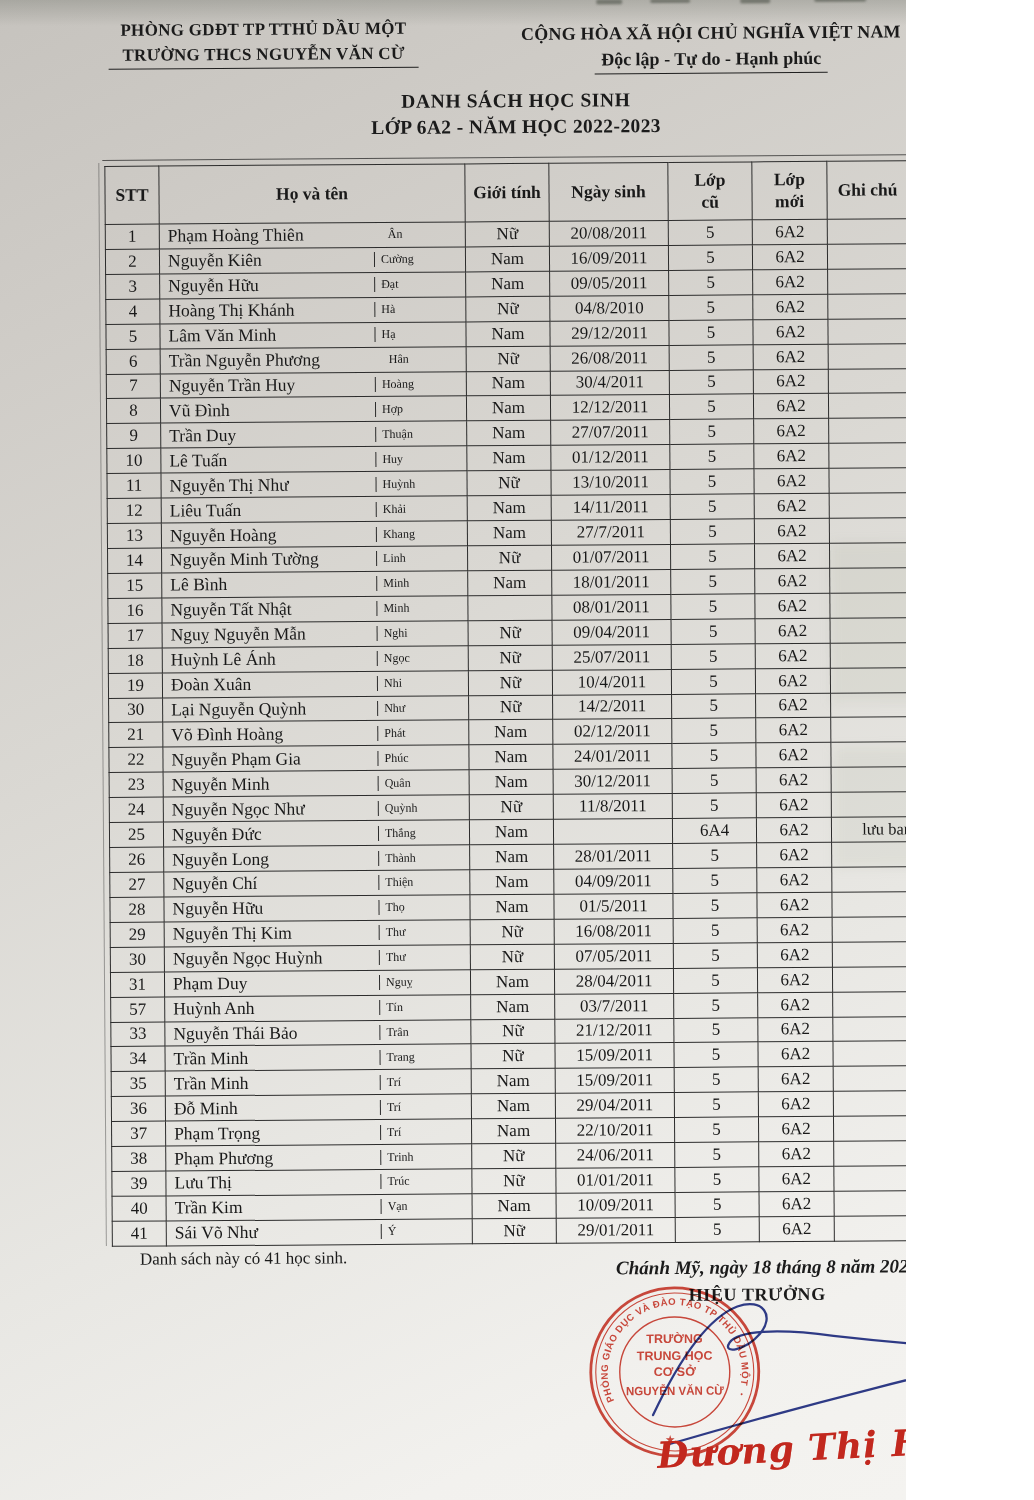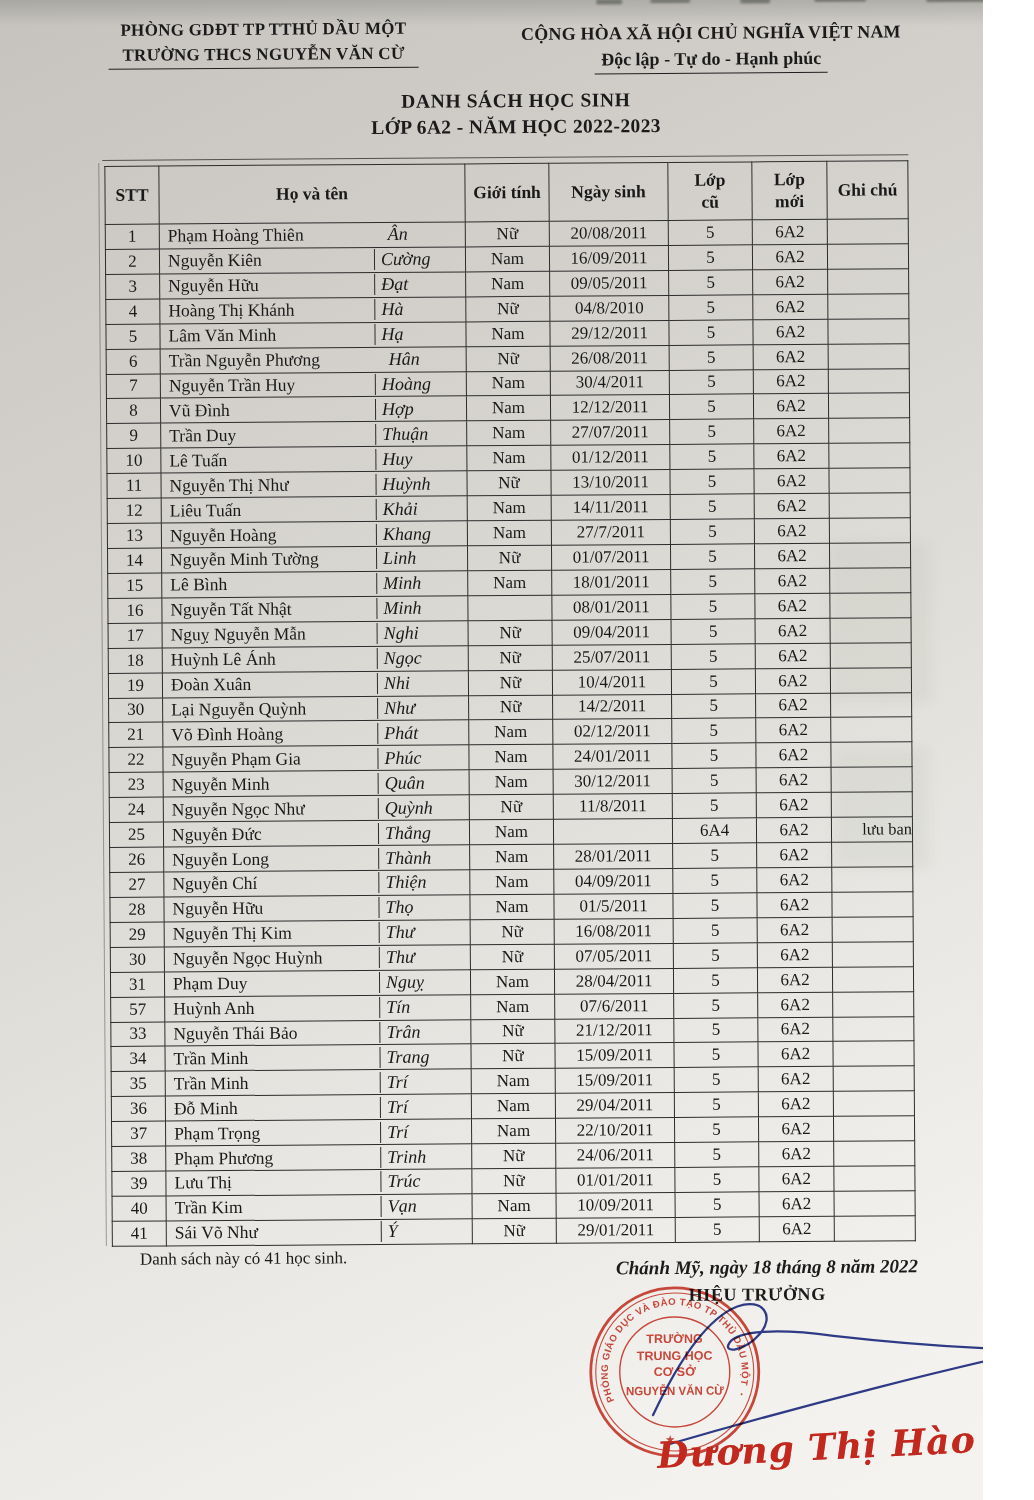--- a/index.html
+++ b/index.html
@@ -1,17 +1,17 @@
 <!DOCTYPE html>
 <html><head>
 <meta charset="utf-8">
 <style>
   html,body{margin:0;padding:0;}
   body{width:1034px;height:1500px;overflow:hidden;font-family:"Liberation Serif",serif;}
-  .page{position:relative;width:983px;height:1500px;overflow:hidden;
+  .page{position:relative;width:906px;height:1500px;overflow:hidden;
     background:linear-gradient(155deg,#c6c3be 0%,#cfccc7 18%,#dad8d3 42%,#e8e7e3 68%,#f2f1ee 88%,#f4f3f0 100%);}
   .page::before{content:"";position:absolute;left:0;top:0;width:100%;height:26px;
     background:linear-gradient(180deg,rgba(90,95,85,.28),rgba(90,95,85,0));pointer-events:none;}
   .sheet{position:absolute;left:0;top:0;width:1034px;height:1500px;
     transform:rotate(-0.4deg);transform-origin:520px 260px;color:#1b1b1b;}
   
   .smudge{position:absolute;background:#454a40;filter:blur(1.2px);opacity:.55;border-radius:2px;}
   .haze{position:absolute;background:rgba(150,158,130,.10);filter:blur(6px);}
   
   .org-block{position:absolute;left:100px;top:18px;width:330px;text-align:center;}
@@ -32,22 +32,22 @@
     table-layout:fixed;background:transparent;}
   table.students td,table.students th{border:1.25px solid #2d2d2d;padding:0;vertical-align:middle;
     color:#191919;overflow:hidden;white-space:nowrap;}
   table.students thead th{height:57px;font-size:17.5px;font-weight:bold;text-align:center;
     white-space:pre-line;line-height:1.25;}
   table.students tbody tr{height:24.93px;}
   td.c-stt{text-align:center;font-size:17px;}
   td.c-name{padding:0;}
   .name-wrap{display:flex;align-items:center;height:100%;}
   .c-ho{flex:0 0 206px;padding-left:8px;font-size:17.5px;}
-  .c-ten{flex:1;border-left:1.25px solid #2d2d2d;padding-left:6px;font-size:18px;height:100%;
-    display:flex;align-items:center;font-style:italic;}
+  .c-ten{flex:1;border-left:1.25px solid #2d2d2d;padding-left:6px;font-size:12px;height:100%;
+    display:flex;align-items:center;}
   .c-ten.nosplit{border-left:none;padding-left:14px;}
   td.c-gender,td.c-dob,td.c-old,td.c-new{text-align:center;font-size:17px;}
   td.c-note{text-align:right;font-size:16.5px;}
   
   .count-line{position:absolute;left:133px;top:1247px;font-size:17px;}
   .date-line{position:absolute;left:560px;top:1258px;width:400px;text-align:center;
     font-style:italic;font-weight:bold;font-size:19px;}
   .signer-title{position:absolute;left:560px;top:1286px;width:380px;text-align:center;
     font-weight:bold;font-size:18px;letter-spacing:.6px;}
   .signer-name{position:absolute;left:628px;top:1428px;width:360px;text-align:center;
@@ -547,21 +547,21 @@
       </tr>
           <tr>
         <td class="c-stt">57</td>
         <td class="c-name">
           <div class="name-wrap">
             <span class="c-ho">Huỳnh Anh</span>
             <span class="c-ten">Tín</span>
           </div>
         </td>
         <td class="c-gender">Nam</td>
-        <td class="c-dob">07/6/2011</td>
+        <td class="c-dob">03/7/2011</td>
         <td class="c-old">5</td>
         <td class="c-new">6A2</td>
         <td class="c-note"></td>
       </tr>
           <tr>
         <td class="c-stt">33</td>
         <td class="c-name">
           <div class="name-wrap">
             <span class="c-ho">Nguyễn Thái Bảo</span>
             <span class="c-ten">Trân</span>

